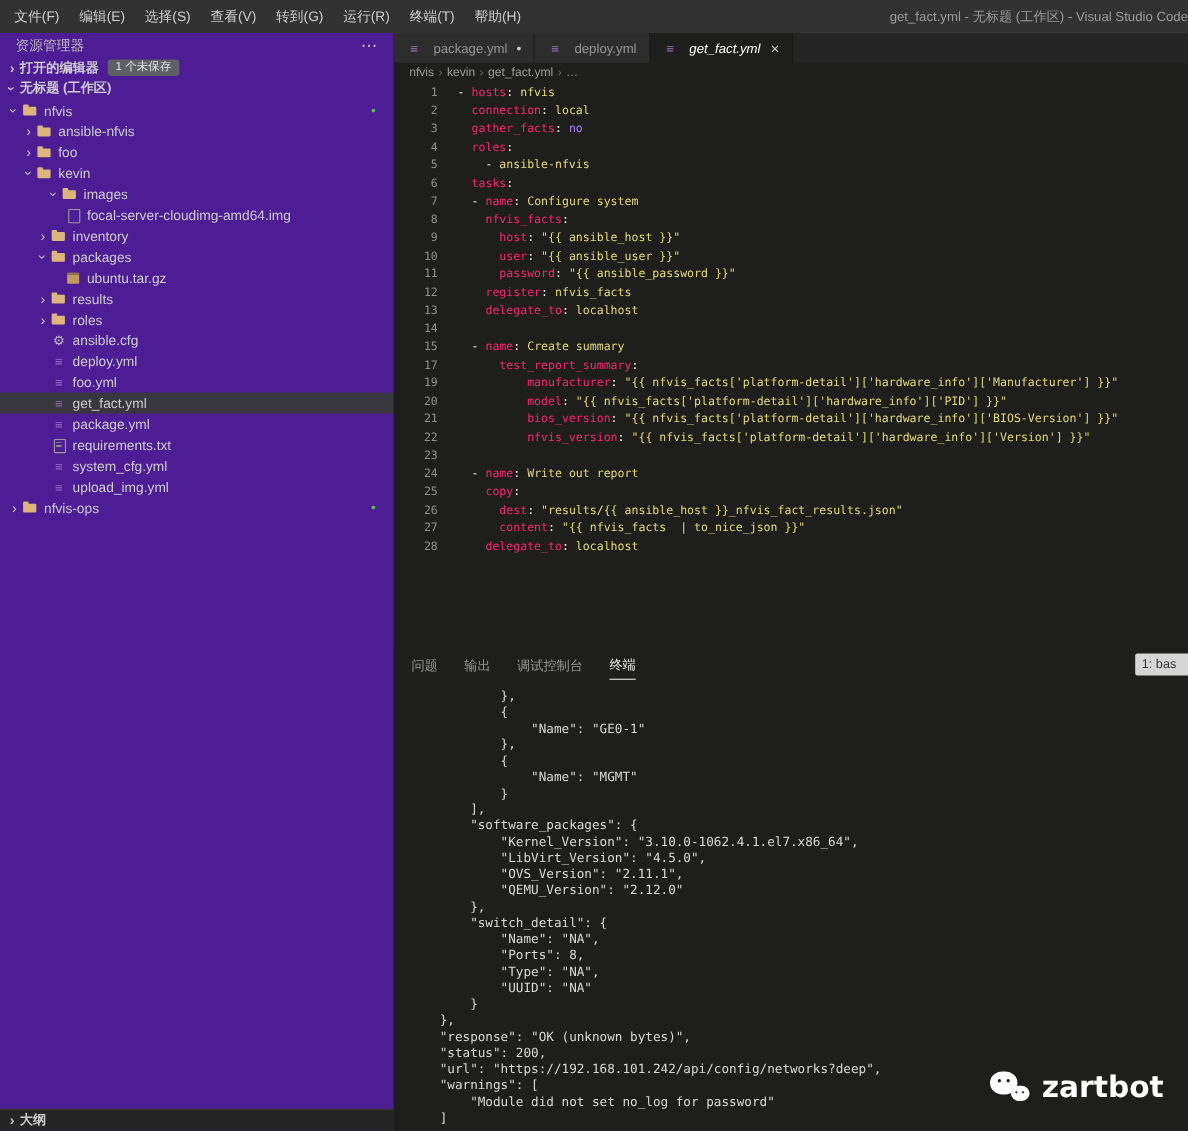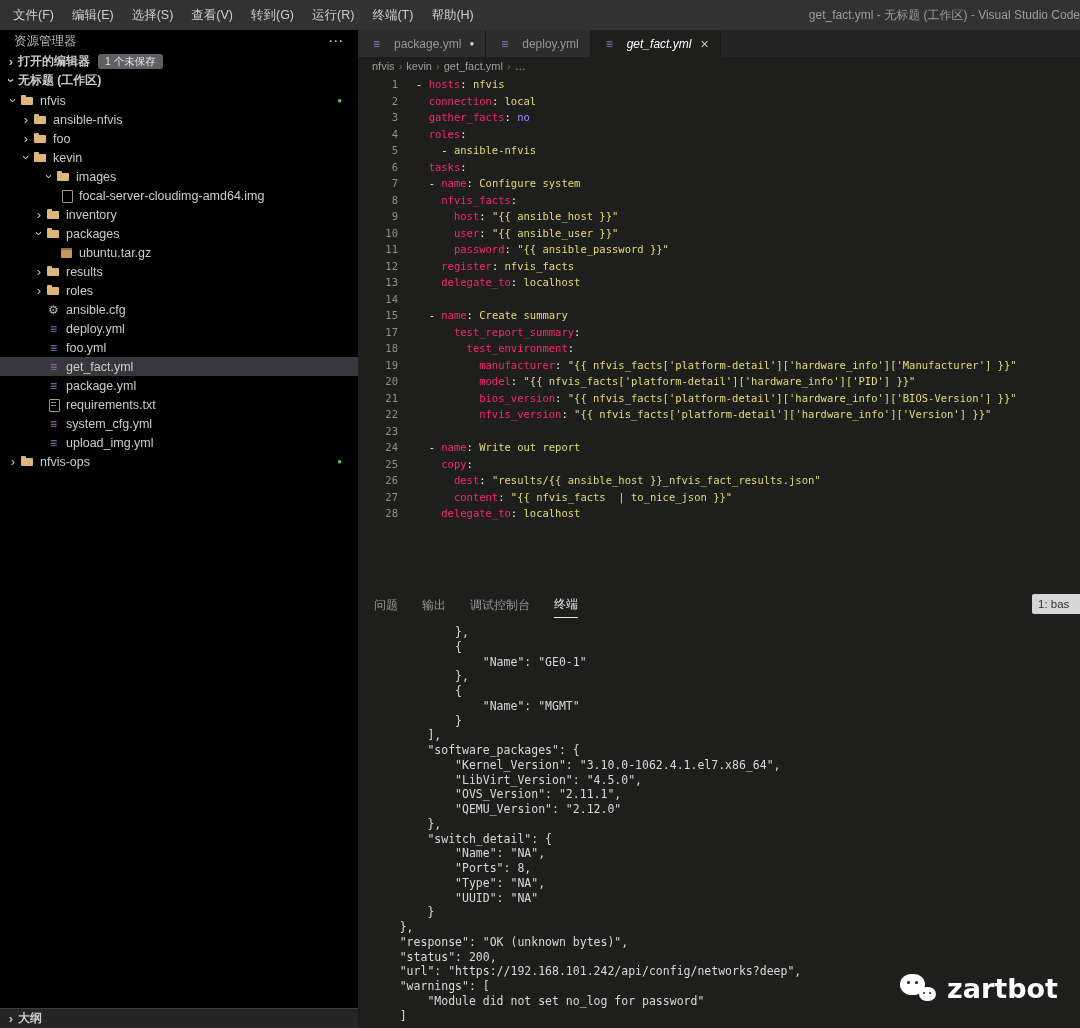--- a/index.html
+++ b/index.html
@@ -9,21 +9,21 @@
 
   
   .titlebar{height:30px;background:#323233;display:flex;align-items:center;position:relative;flex:none}
   .menus{display:flex;padding-left:4px;z-index:2}
   .menu-item{padding:0 9px;font-size:12.5px;color:#cfcfcf;line-height:30px;cursor:default;white-space:nowrap}
   .win-title{position:absolute;left:0;right:0;text-align:right;font-size:12px;color:#9c9c9c;z-index:1}
 
   .body{flex:1;display:flex;min-height:0}
 
   
-  .sidebar{width:358px;flex:none;background:#000000;position:relative;overflow:hidden}
+  .sidebar{width:358px;flex:none;background:#4c1d95;position:relative;overflow:hidden}
   .sb-header{height:22px;display:flex;align-items:center;justify-content:space-between;padding:0 14px;font-size:12.5px;color:#bcbcbc}
   .more{font-size:15px;color:#c5c5c5;cursor:pointer;letter-spacing:1px}
   .section-row{display:flex;align-items:center;height:19px;padding-left:4px;font-size:12px;font-weight:bold;color:#ccc;cursor:pointer}
   .badge{margin-left:8px;background:#5f6066;color:#e6e6e6;font-weight:normal;font-size:10.5px;padding:1px 7px;border-radius:3px;line-height:13px;white-space:nowrap}
   .chev{display:inline-block;width:14px;text-align:center;font-size:13px;color:#c5c5c5;flex:none}
   .chev.exp{transform:rotate(90deg)}
   .tree{margin-top:1px}
   .trow{display:flex;align-items:center;height:19px;font-size:12.5px;color:#ccc;cursor:pointer;white-space:nowrap}
   .trow.sel{background:#37373d}
   .tlabel{overflow:hidden;text-overflow:ellipsis}
@@ -258,21 +258,20 @@
           <div class="cline"><span class="ln">7</span><span class="ltext"><span class="tok-p">  - </span><span class="tok-k">name</span><span class="tok-p">: </span><span class="tok-s">Configure system</span></span></div>
           <div class="cline"><span class="ln">8</span><span class="ltext"><span class="tok-p">    </span><span class="tok-k">nfvis_facts</span><span class="tok-p">:</span></span></div>
           <div class="cline"><span class="ln">9</span><span class="ltext"><span class="tok-p">      </span><span class="tok-k">host</span><span class="tok-p">: </span><span class="tok-s">"{{ ansible_host }}"</span></span></div>
           <div class="cline"><span class="ln">10</span><span class="ltext"><span class="tok-p">      </span><span class="tok-k">user</span><span class="tok-p">: </span><span class="tok-s">"{{ ansible_user }}"</span></span></div>
           <div class="cline"><span class="ln">11</span><span class="ltext"><span class="tok-p">      </span><span class="tok-k">password</span><span class="tok-p">: </span><span class="tok-s">"{{ ansible_password }}"</span></span></div>
           <div class="cline"><span class="ln">12</span><span class="ltext"><span class="tok-p">    </span><span class="tok-k">register</span><span class="tok-p">: </span><span class="tok-s">nfvis_facts</span></span></div>
           <div class="cline"><span class="ln">13</span><span class="ltext"><span class="tok-p">    </span><span class="tok-k">delegate_to</span><span class="tok-p">: </span><span class="tok-s">localhost</span></span></div>
           <div class="cline"><span class="ln">14</span><span class="ltext"></span></div>
           <div class="cline"><span class="ln">15</span><span class="ltext"><span class="tok-p">  - </span><span class="tok-k">name</span><span class="tok-p">: </span><span class="tok-s">Create summary</span></span></div>
           <div class="cline"><span class="ln">17</span><span class="ltext"><span class="tok-p">      </span><span class="tok-k">test_report_summary</span><span class="tok-p">:</span></span></div>
-          <div class="cline"><span class="ln">18</span><span class="ltext"><span class="tok-p">        </span><span class="tok-k">test_environment</span><span class="tok-p">:</span></span></div>
           <div class="cline"><span class="ln">19</span><span class="ltext"><span class="tok-p">          </span><span class="tok-k">manufacturer</span><span class="tok-p">: </span><span class="tok-s">"{{ nfvis_facts['platform-detail']['hardware_info']['Manufacturer'] }}"</span></span></div>
           <div class="cline"><span class="ln">20</span><span class="ltext"><span class="tok-p">          </span><span class="tok-k">model</span><span class="tok-p">: </span><span class="tok-s">"{{ nfvis_facts['platform-detail']['hardware_info']['PID'] }}"</span></span></div>
           <div class="cline"><span class="ln">21</span><span class="ltext"><span class="tok-p">          </span><span class="tok-k">bios_version</span><span class="tok-p">: </span><span class="tok-s">"{{ nfvis_facts['platform-detail']['hardware_info']['BIOS-Version'] }}"</span></span></div>
           <div class="cline"><span class="ln">22</span><span class="ltext"><span class="tok-p">          </span><span class="tok-k">nfvis_version</span><span class="tok-p">: </span><span class="tok-s">"{{ nfvis_facts['platform-detail']['hardware_info']['Version'] }}"</span></span></div>
           <div class="cline"><span class="ln">23</span><span class="ltext"></span></div>
           <div class="cline"><span class="ln">24</span><span class="ltext"><span class="tok-p">  - </span><span class="tok-k">name</span><span class="tok-p">: </span><span class="tok-s">Write out report</span></span></div>
           <div class="cline"><span class="ln">25</span><span class="ltext"><span class="tok-p">    </span><span class="tok-k">copy</span><span class="tok-p">:</span></span></div>
           <div class="cline"><span class="ln">26</span><span class="ltext"><span class="tok-p">      </span><span class="tok-k">dest</span><span class="tok-p">: </span><span class="tok-s">"results/{{ ansible_host }}_nfvis_fact_results.json"</span></span></div>
           <div class="cline"><span class="ln">27</span><span class="ltext"><span class="tok-p">      </span><span class="tok-k">content</span><span class="tok-p">: </span><span class="tok-s">"{{ nfvis_facts  | to_nice_json }}"</span></span></div>
           <div class="cline"><span class="ln">28</span><span class="ltext"><span class="tok-p">    </span><span class="tok-k">delegate_to</span><span class="tok-p">: </span><span class="tok-s">localhost</span></span></div>

